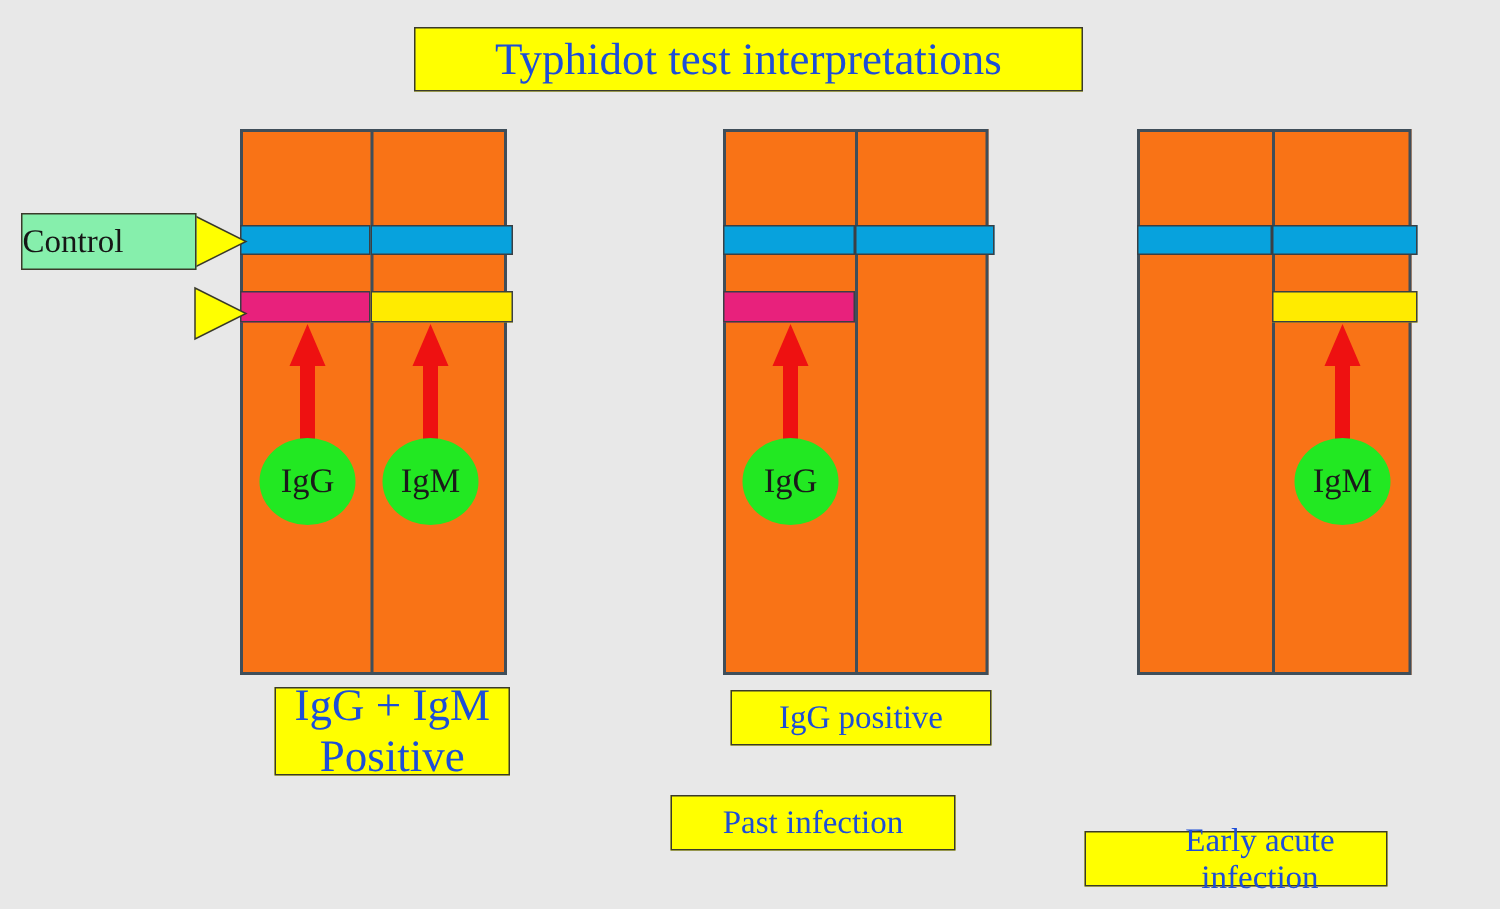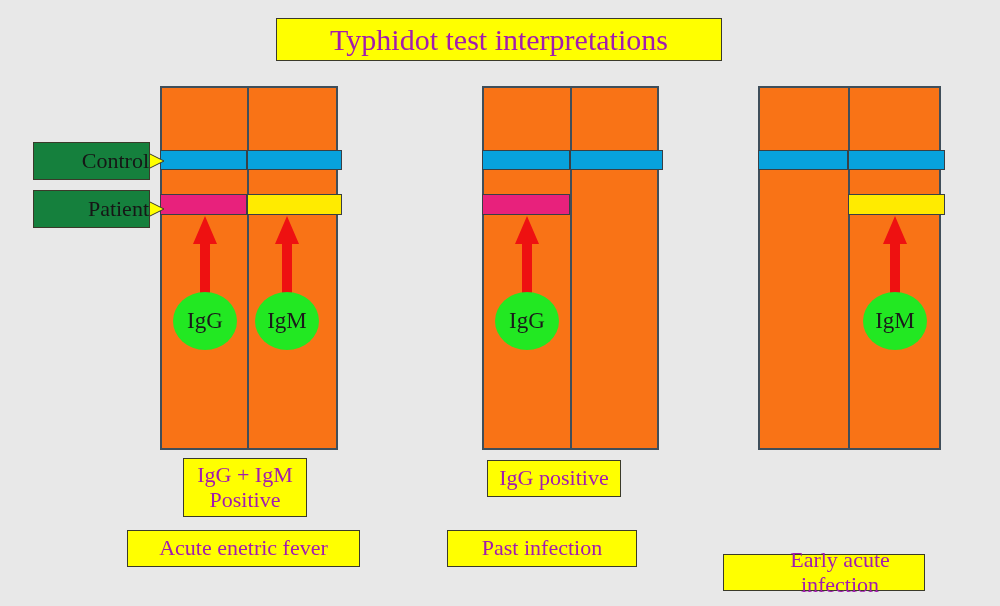--- a/index.html
+++ b/index.html
@@ -22,45 +22,44 @@
   .ybox {
     position: absolute;
     background: #ffff00;
     border: 1px solid #3a3a2a;
     box-sizing: border-box;
     display: flex;
     align-items: center;
     justify-content: center;
     text-align: center;
     line-height: 1.12;
-    color: #a21caf;
+    color: #1d4ed8;
     white-space: pre-line;
   }
 
   #title-box {
     left: 276px;
     top: 18px;
     width: 446px;
     height: 43px;
     font-size: 30px;
   }
 
   
   .callout {
     position: absolute;
-    background: #15803d;
+    background: #86efac;
     border: 1px solid #3a3a2a;
     box-sizing: border-box;
     display: flex;
     align-items: center;
-    justify-content: flex-end;
+    justify-content: flex-start;
     font-size: 22px;
     color: #161616;
     z-index: 6;
-    margin-left: 19px;
   }
   #callout-control { left: 14px; top: 142px; width: 117px; height: 38px; }
   #callout-patient { left: 14px; top: 190px; width: 117px; height: 38px; }
 
   
   .callout-tail {
     position: absolute;
     z-index: 5;
     overflow: visible;
   }
@@ -117,22 +116,22 @@
     border-radius: 50%;
     display: flex;
     align-items: center;
     justify-content: center;
     font-size: 23px;
     color: #1a1a1a;
     z-index: 4;
   }
 
   
-  #result-1 { left: 183px; top: 458px; width: 124px; height: 59px; font-size: 22px; }
-  #result-2 { left: 487px; top: 460px; width: 134px; height: 37px; font-size: 22px; }
+  #result-1 { left: 183px; top: 458px; width: 157px; height: 59px; font-size: 30px; }
+  #result-2 { left: 487px; top: 460px; width: 174px; height: 37px; font-size: 22px; }
   #result-3 { left: 768px; top: 460px; width: 163px; height: 37px; font-size: 22px; }
 
   #conclusion-1 { left: 127px; top: 530px; width: 233px; height: 37px; font-size: 22px; }
   #conclusion-2 { left: 447px; top: 530px; width: 190px; height: 37px; font-size: 22px; }
   #conclusion-3 { left: 723px; top: 554px; width: 202px; height: 37px; font-size: 22px; padding-left: 32px; }
 
   
   #watermark {
     position: absolute;
     right: 12px;
@@ -149,23 +148,20 @@
 
   <div class="ybox" id="title-box">Typhidot test interpretations</div>
 
   <div class="callout" id="callout-control">
     <span>Control</span>
   </div>
   <svg class="callout-tail" id="tail-control" viewBox="0 0 34 38">
     <polygon points="0,2 34,19 0,36" fill="#ffff00" stroke="#3a3a2a" stroke-width="1"></polygon>
   </svg>
 
-  <div class="callout" id="callout-patient">
-    <span>Patient</span>
-  </div>
   <svg class="callout-tail" id="tail-patient" viewBox="0 0 34 38">
     <polygon points="0,2 34,19 0,36" fill="#ffff00" stroke="#3a3a2a" stroke-width="1"></polygon>
   </svg>
 
   <div class="strip" id="strip-1">
     <div class="strip-divider"></div>
 
     <div class="band band-control" style="left:-2px; top:62px; width:87px; height:20px;"></div>
     <div class="band band-control" style="left:85px; top:62px; width:95px; height:20px;"></div>
 
@@ -182,21 +178,20 @@
     <div class="bubble" style="left:11px; top:204px; width:64px; height:58px;">
       <span>IgG</span>
     </div>
     <div class="bubble" style="left:93px; top:204px; width:64px; height:58px;">
       <span>IgM</span>
     </div>
   </div>
 
   <div class="ybox" id="result-1">IgG + IgM
 Positive</div>
-  <div class="ybox" id="conclusion-1">Acute enetric fever</div>
 
   <div class="strip" id="strip-2">
     <div class="strip-divider"></div>
 
     <div class="band band-control" style="left:-2px; top:62px; width:88px; height:20px;"></div>
     <div class="band band-control" style="left:86px; top:62px; width:93px; height:20px;"></div>
 
     <div class="band band-igg" style="left:-2px; top:106px; width:88px; height:21px;"></div>
 
     <svg class="arrow" style="left:30px; top:128px; width:26px; height:96px;" viewBox="0 0 26 96">

